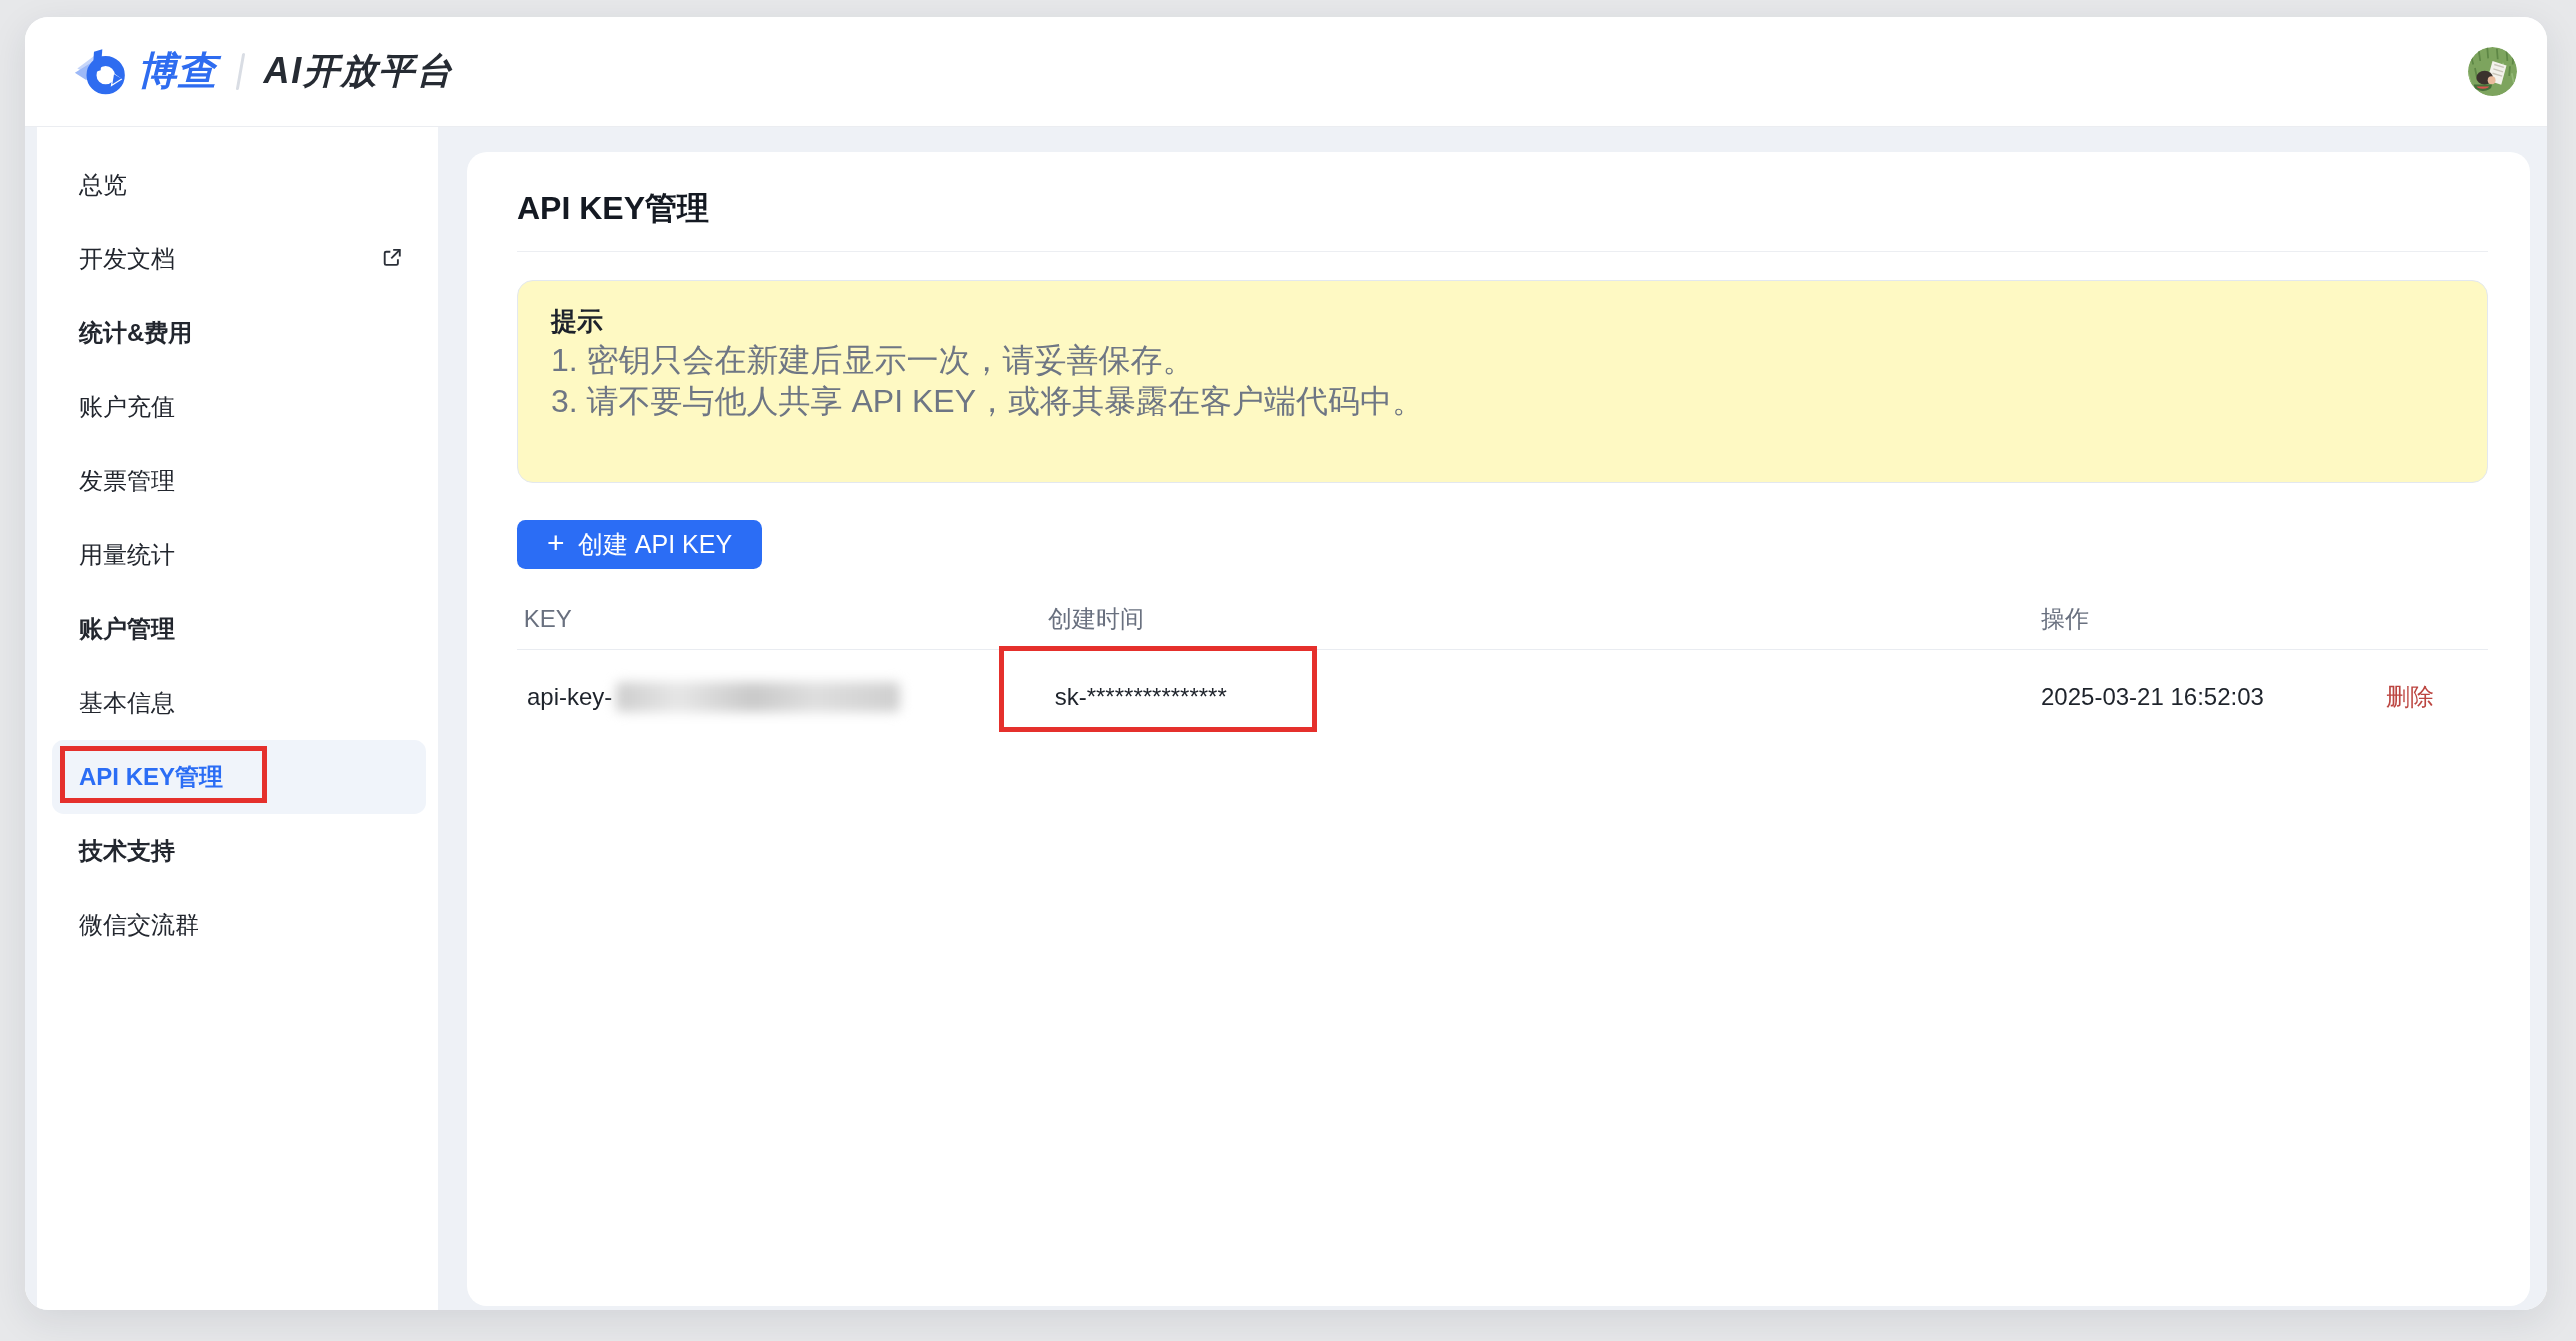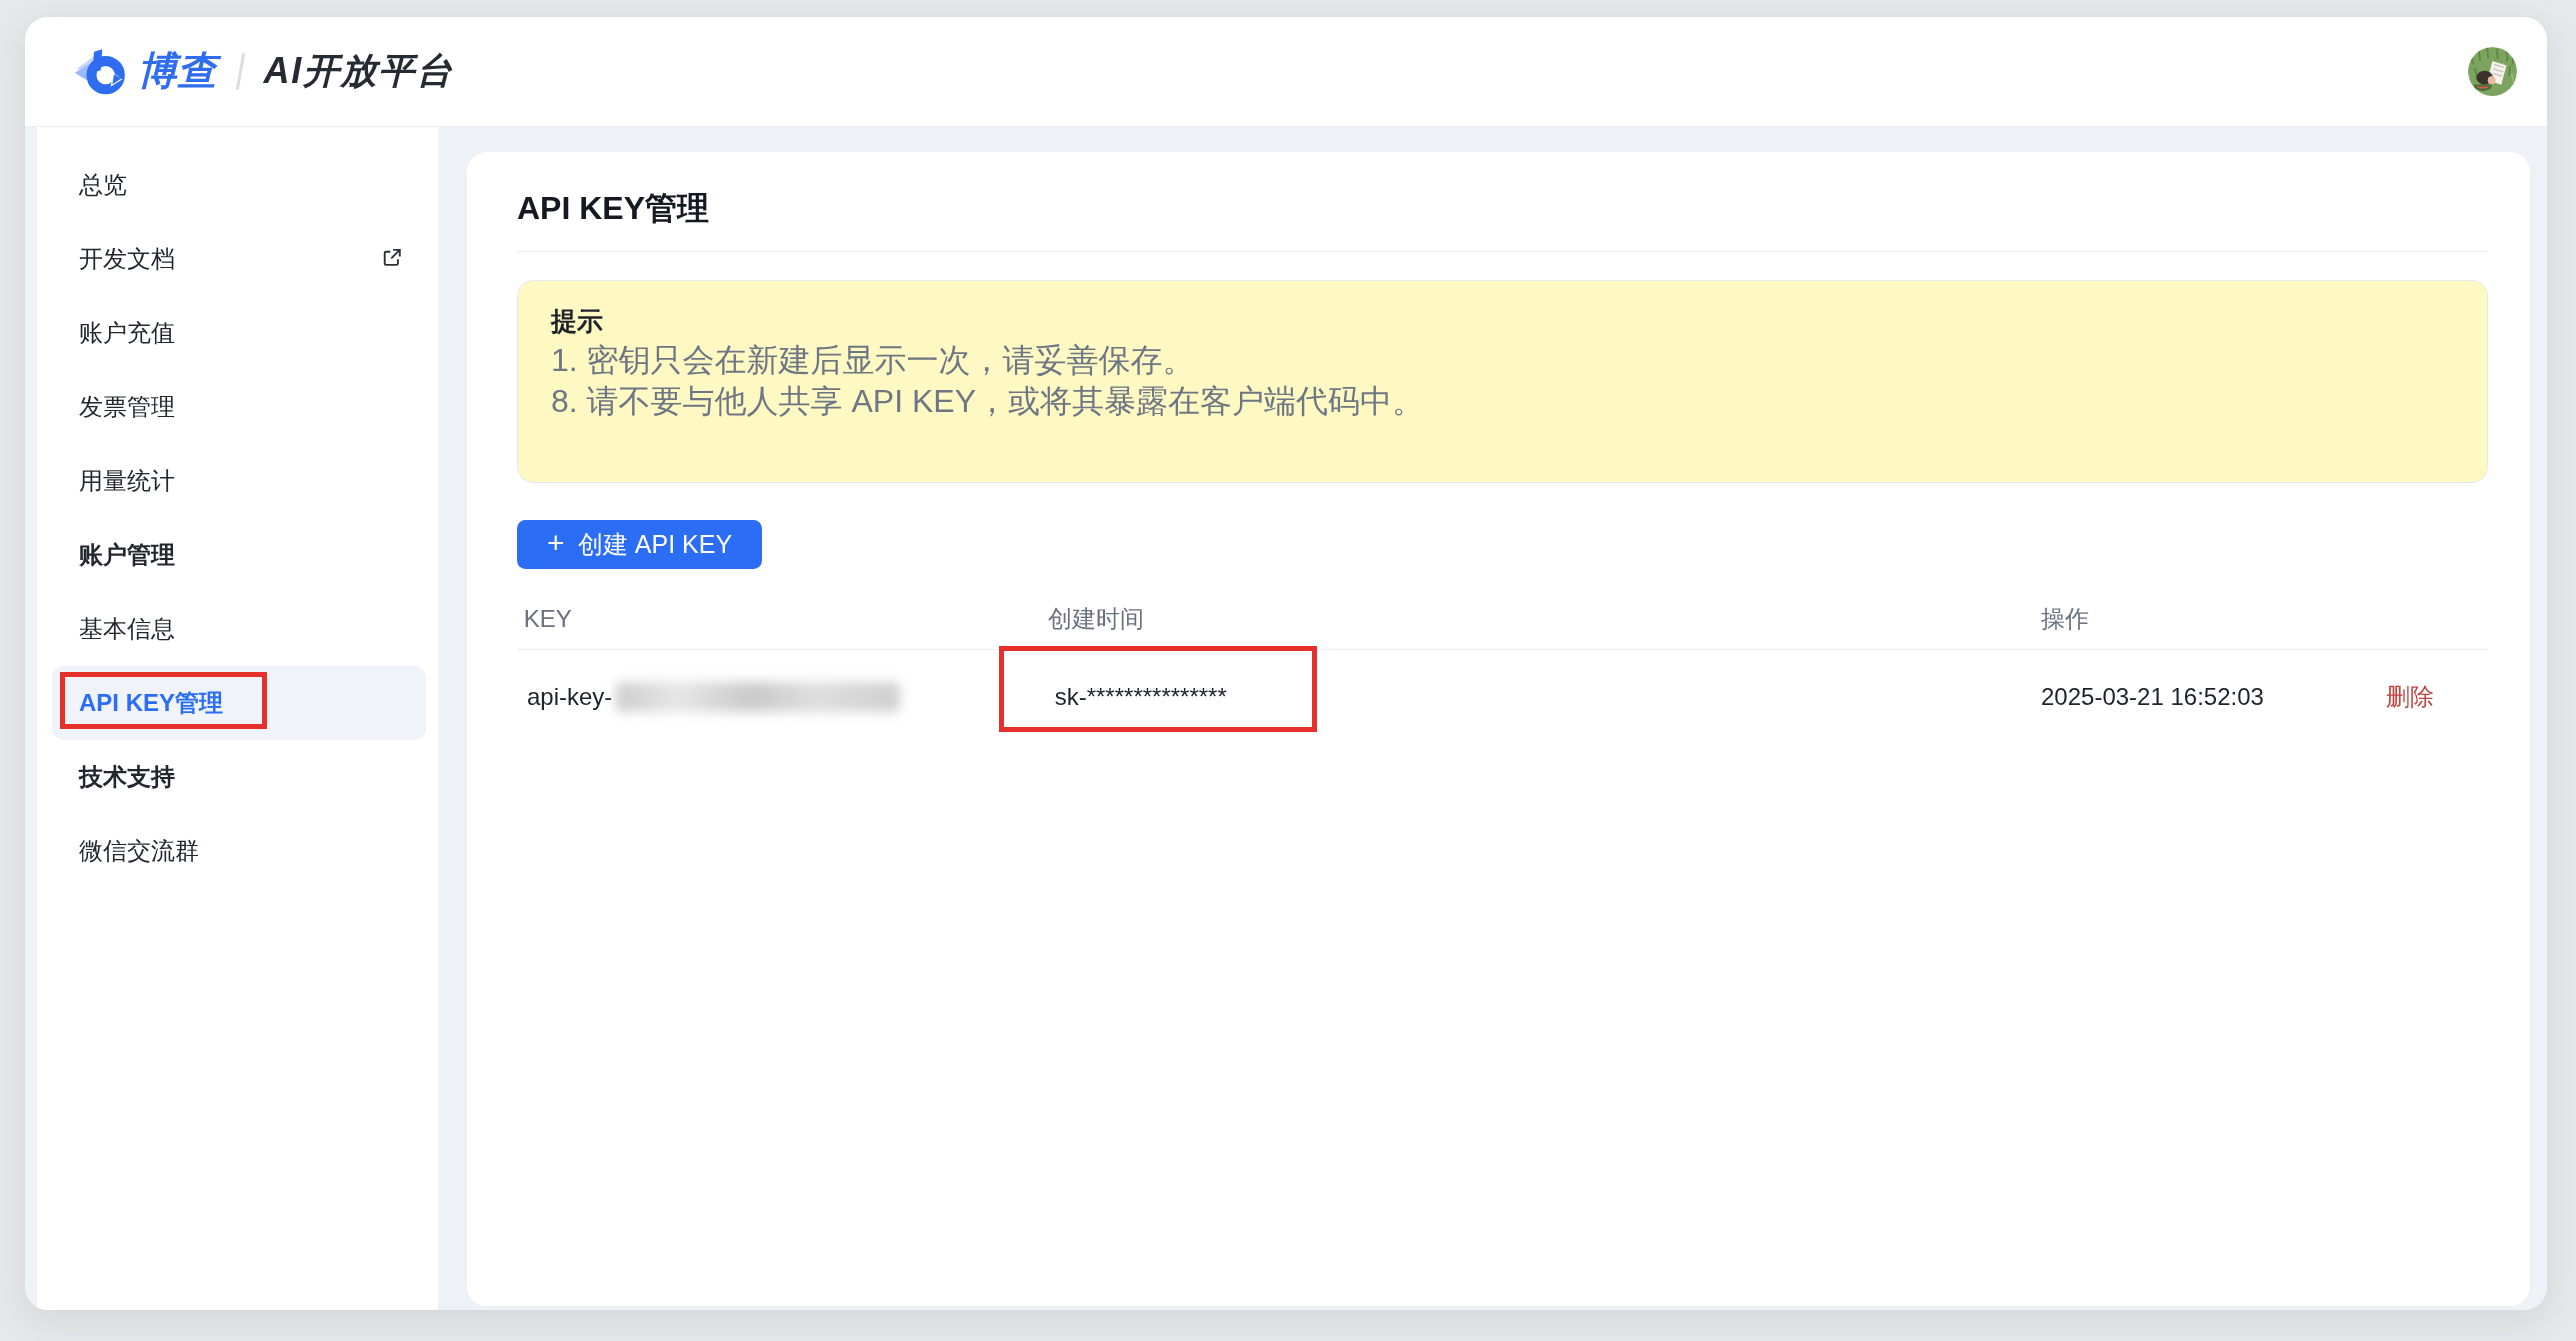--- a/index.html
+++ b/index.html
@@ -167,20 +167,23 @@
           <span>总览</span>
         </li>
         <li class="item">
           <span>开发文档</span>
           <svg class="ext-icon" viewBox="0 0 24 24" fill="none" stroke="#2a2f38" stroke-width="2">
             <path d="M11 5H6.5C5.7 5 5 5.7 5 6.5v11C5 18.3 5.7 19 6.5 19h11c.8 0 1.5-.7 1.5-1.5V13"></path>
             <path d="M14 3h7v7"></path>
             <path d="M21 3l-9 9"></path>
           </svg>
         </li>
+        <li class="section">
+          <span>统计&amp;费用</span>
+        </li>
         <li class="item">
           <span>账户充值</span>
         </li>
         <li class="item">
           <span>发票管理</span>
         </li>
         <li class="item">
           <span>用量统计</span>
         </li>
         <li class="section">
@@ -204,21 +207,21 @@
 
     <main class="content">
       <div class="panel">
 
         <h1 class="page-title">API KEY管理</h1>
         <div class="title-divider"></div>
 
         <div class="tip-box">
           <div class="tip-title">提示</div>
           <div class="tip-line">1. 密钥只会在新建后显示一次，请妥善保存。</div>
-          <div class="tip-line">8. 请不要与他人共享 API KEY，或将其暴露在客户端代码中。</div>
+          <div class="tip-line">3. 请不要与他人共享 API KEY，或将其暴露在客户端代码中。</div>
         </div>
 
         <button class="create-btn">
           <span class="plus">+</span>
           <span>创建 API KEY</span>
         </button>
 
         <div class="table">
           <div class="trow thead">
             <div class="cell c-key">KEY</div>

